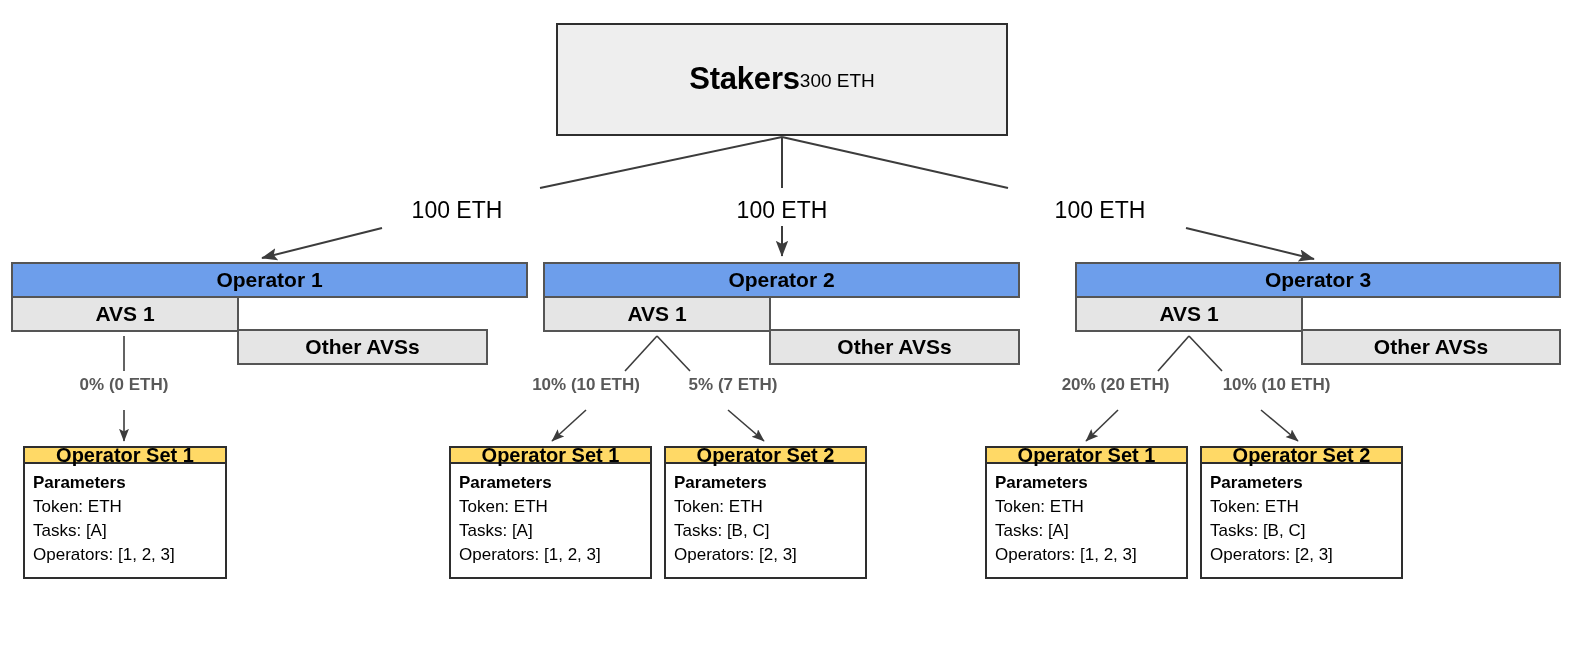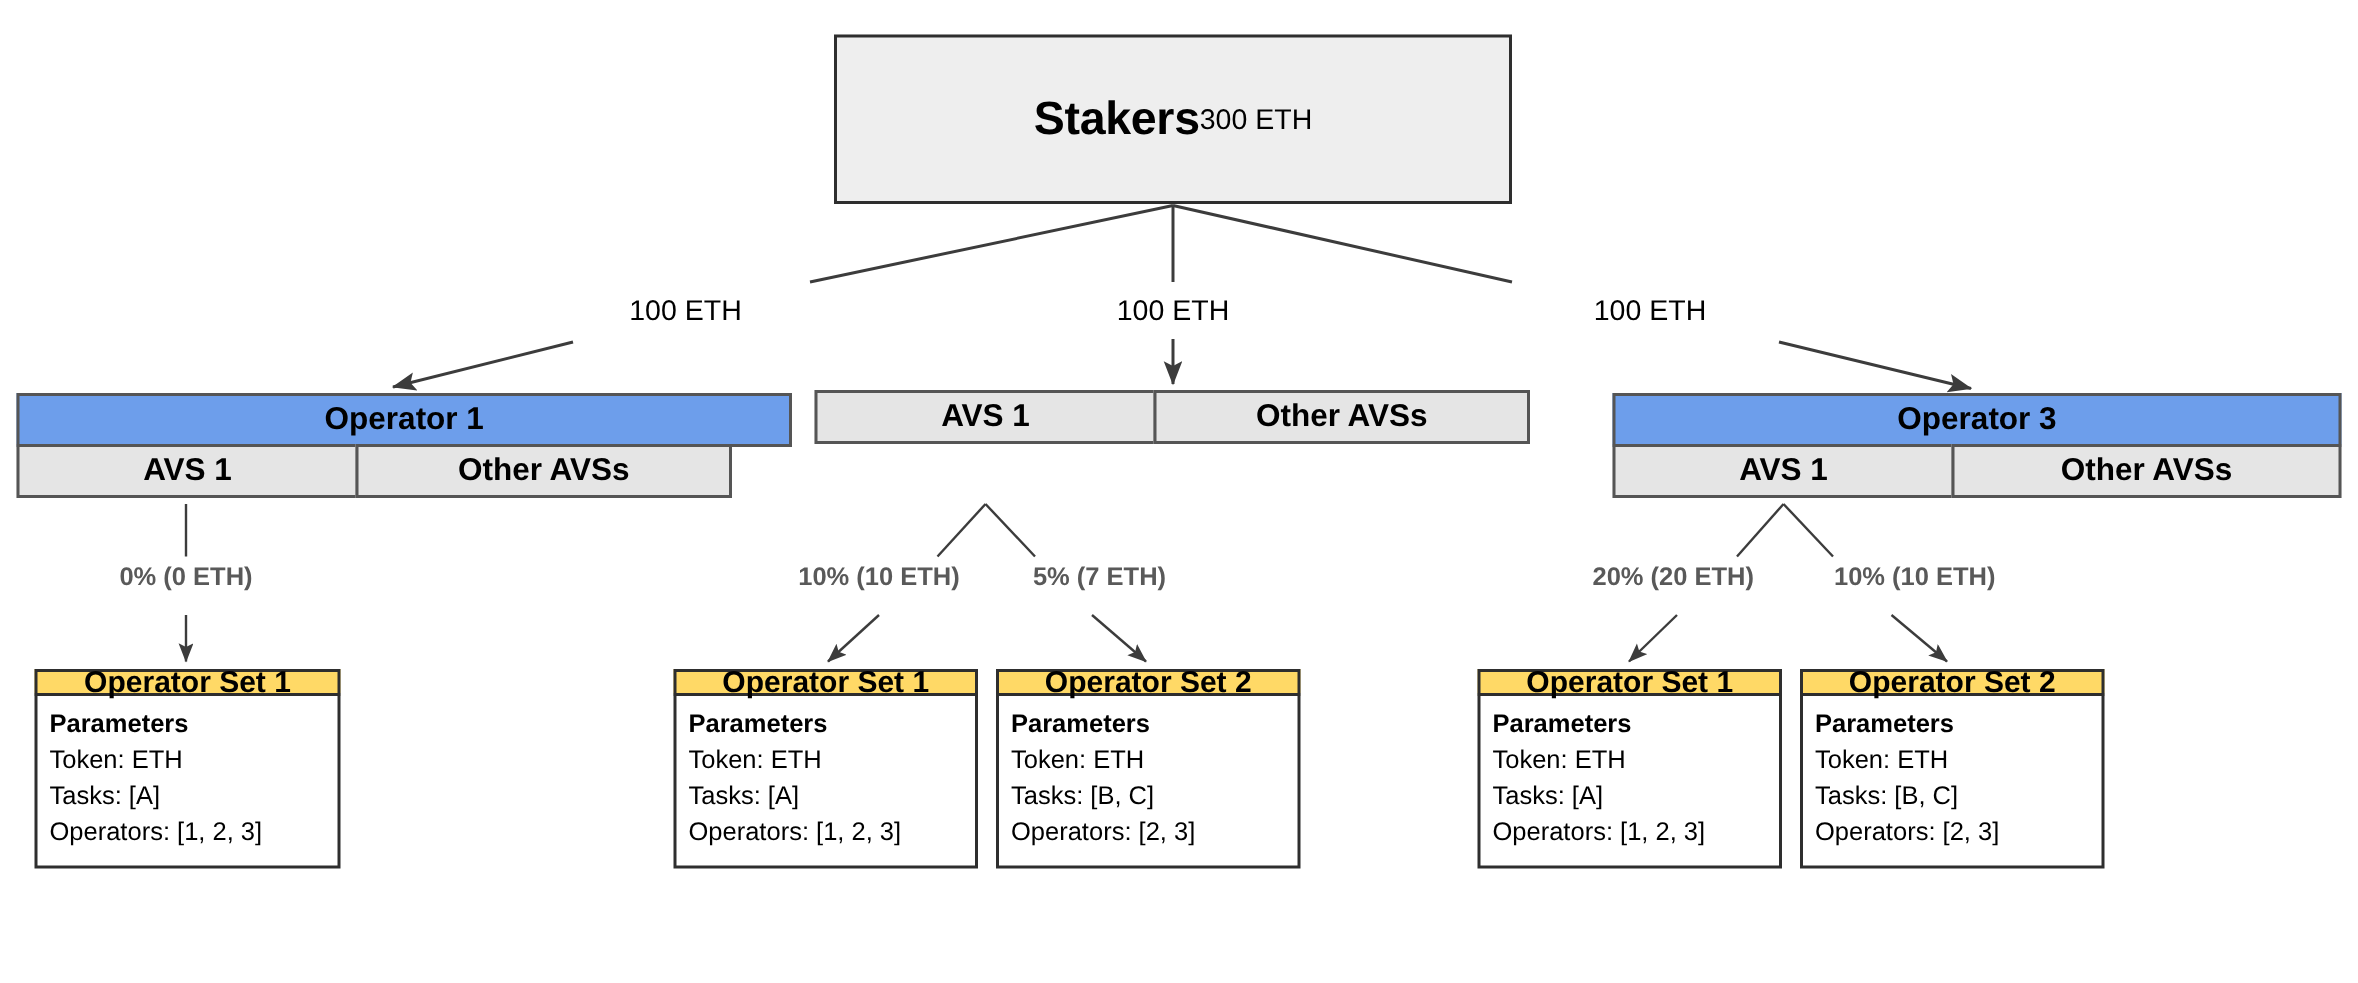--- a/index.html
+++ b/index.html
@@ -52,21 +52,21 @@
   .stakers-sub {
     font-size: 19px;
     color: #000000;
     line-height: 1.3;
     margin-top: 3px;
   }
 
   
   .eth-label {
     position: absolute;
-    font-size: 19px;
+    font-size: 23px;
     color: #000000;
     white-space: nowrap;
     text-align: center;
   }
 
   
   .operator-node {
     position: absolute;
     box-sizing: border-box;
   }
@@ -95,20 +95,21 @@
     height: 36px;
     display: flex;
     align-items: center;
     justify-content: center;
     font-size: 21px;
     font-weight: bold;
     color: #000000;
   }
   .avs-cell.right {
     margin-left: -2px;
+    margin-top: 33px;
   }
 
   
   .pct-label {
     position: absolute;
     font-size: 17px;
     font-weight: bold;
     color: #595959;
     white-space: nowrap;
     text-align: center;
@@ -212,20 +213,21 @@
 
   <div class="operator-node" style="left:11px; top:262px; width:517px;">
     <div class="operator-header">Operator 1</div>
     <div class="operator-avs-row">
       <div class="avs-cell" style="width:228px;">AVS 1</div>
       <div class="avs-cell right" style="width:251px;">Other AVSs</div>
     </div>
   </div>
 
   <div class="operator-node" style="left:543px; top:262px; width:477px;">
+    <div class="operator-header">Operator 2</div>
     <div class="operator-avs-row">
       <div class="avs-cell" style="width:228px;">AVS 1</div>
       <div class="avs-cell right" style="width:251px;">Other AVSs</div>
     </div>
   </div>
 
   <div class="operator-node" style="left:1075px; top:262px; width:486px;">
     <div class="operator-header">Operator 3</div>
     <div class="operator-avs-row">
       <div class="avs-cell" style="width:228px;">AVS 1</div>

